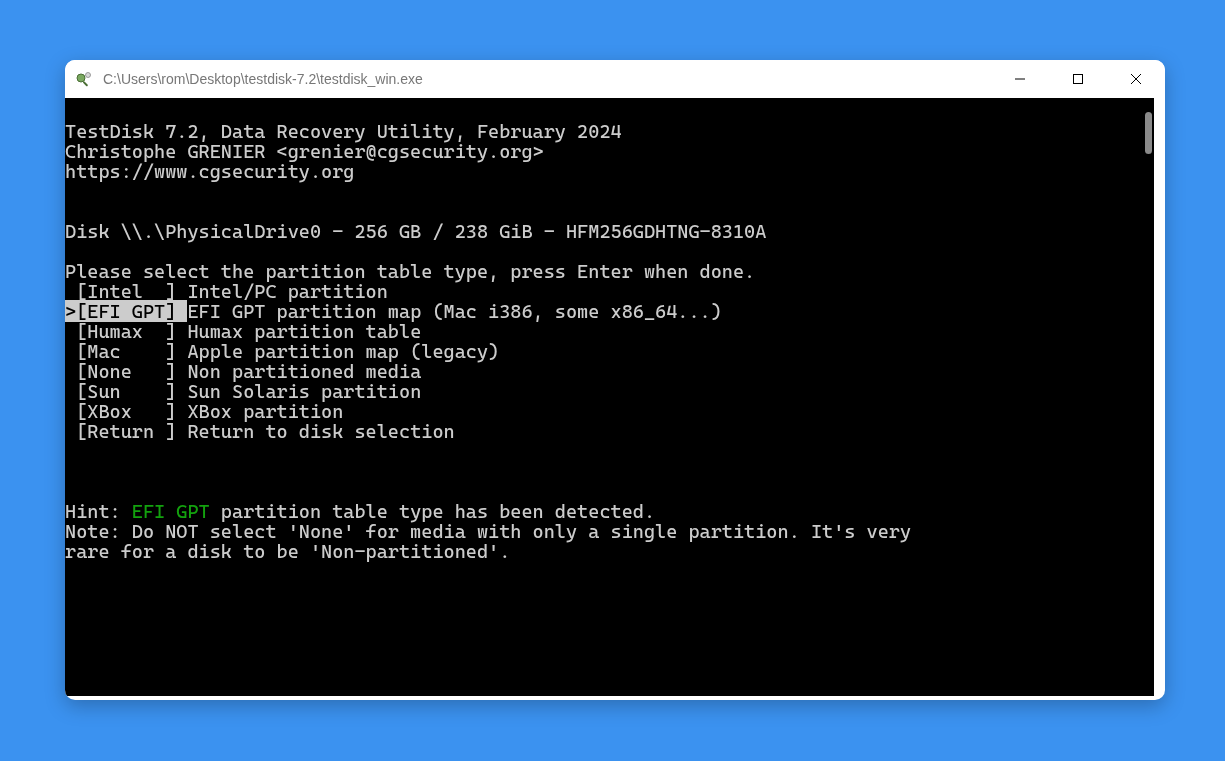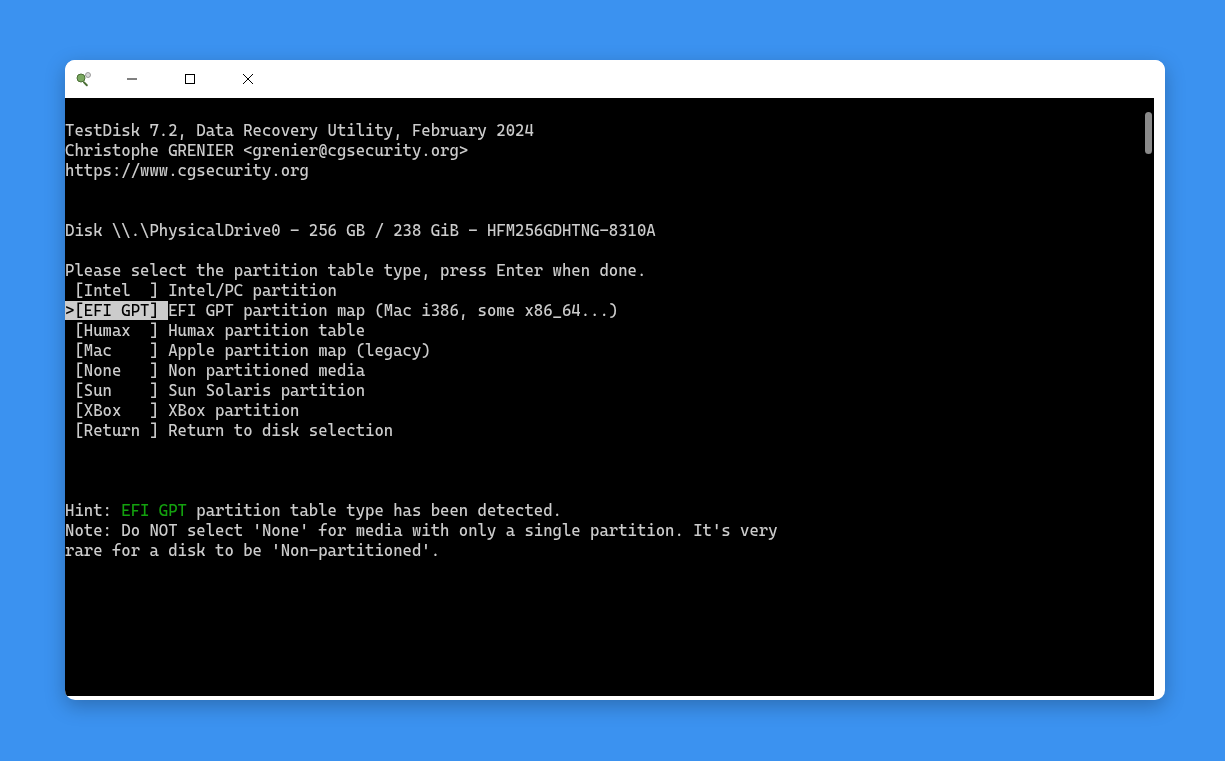--- a/index.html
+++ b/index.html
@@ -69,21 +69,21 @@
     overflow: hidden;
   }
   .terminal {
     position: absolute;
     top: 0;
     left: 0;
     right: 12px;
     bottom: 0;
     padding: 3px 0 0 0;
     font-family: "Cascadia Mono", "Consolas", "Menlo", monospace;
-    font-size: 16px;
+    font-size: 19px;
     line-height: 20px;
     color: #cccccc;
     white-space: pre;
     overflow: hidden;
   }
   .terminal .line { white-space: pre; }
   .terminal .sel {
     background: #cccccc;
     color: #000000;
   }
@@ -113,20 +113,21 @@
 
 <div class="window">
   <div class="titlebar">
     <span class="app-icon">
       <svg width="16" height="16" viewBox="0 0 16 16">
         <circle cx="5" cy="7" r="4" fill="#7aa860" stroke="#4a6e35" stroke-width="1"></circle>
         <rect x="8" y="10" width="6" height="2" rx="1" transform="rotate(45 8 10)" fill="#4a6e35"></rect>
         <circle cx="12" cy="4" r="2.5" fill="#d8d8d8" stroke="#888" stroke-width="0.8"></circle>
       </svg>
     </span>
+    <span class="title-text">C:\Users\rom\Desktop\testdisk-7.2\testdisk_win.exe</span>
     <div class="win-controls">
       <div class="win-btn">
         <svg width="10" height="10" viewBox="0 0 10 10">
             <line x1="0" y1="5" x2="10" y2="5" stroke="#000" stroke-width="1"></line>
           </svg>
       </div>
       <div class="win-btn">
         <svg width="10" height="10" viewBox="0 0 10 10">
             <rect x="0.5" y="0.5" width="9" height="9" fill="none" stroke="#000" stroke-width="1"></rect>
           </svg>

